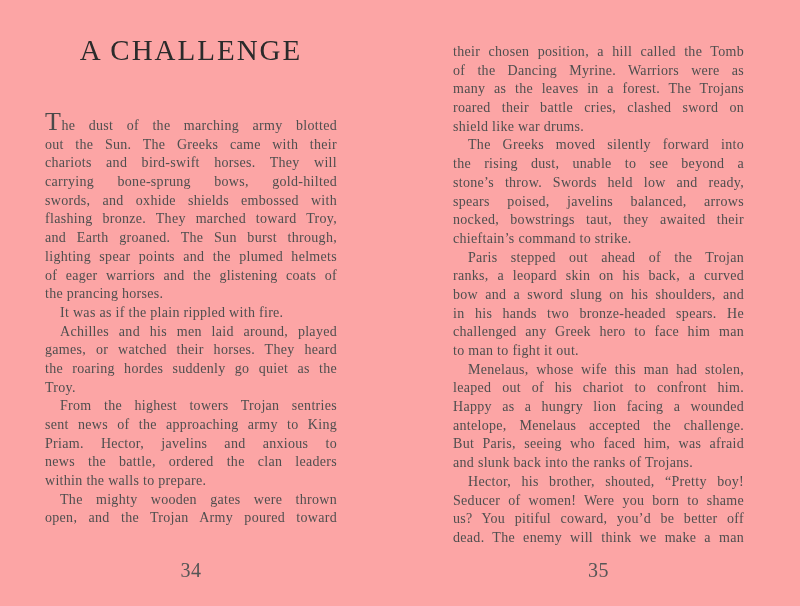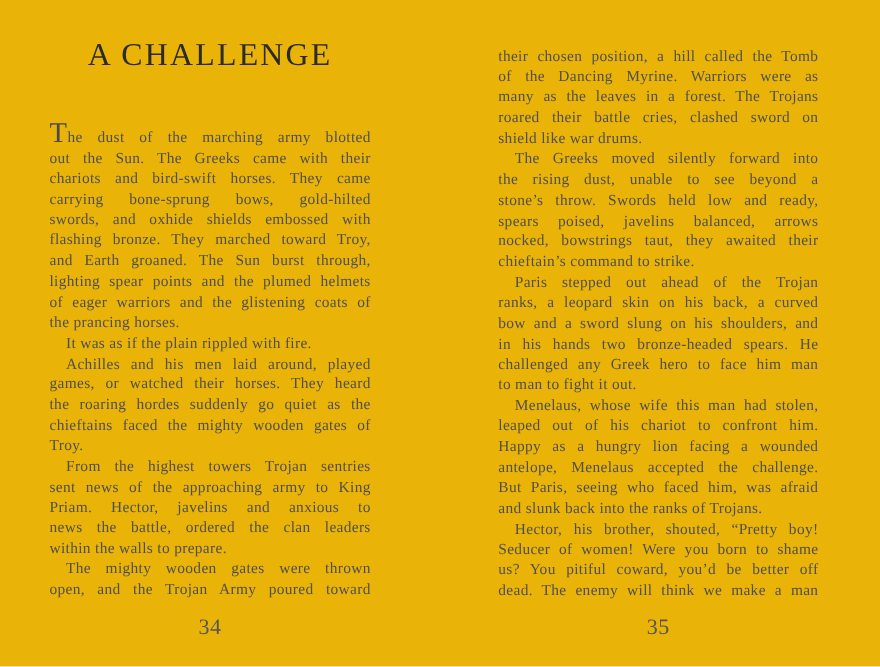--- a/index.html
+++ b/index.html
@@ -1,20 +1,20 @@
 <!DOCTYPE html>
 <html><head>
 <meta charset="utf-8">
 <style>
   html, body { margin: 0; padding: 0; background: #ffffff; }
   .spread {
     position: relative;
     width: 800px;
     height: 606px;
-    background: #eab308;
+    background: #fca5a5;
     font-family: "Liberation Serif", "DejaVu Serif", serif;
     overflow: hidden;
   }
   .page-col { position: absolute; top: 0; bottom: 0; }
   .page-col.left  { left: 45px;  width: 292px; }
   .page-col.right { left: 453px; width: 291px; }
 
   .chapter-title {
     position: absolute;
     top: 35px;
@@ -69,33 +69,32 @@
 </head>
 <body>
 
 <div class="spread">
 
   <div class="page-col left">
     <h1 class="chapter-title">A CHALLENGE</h1>
     <div class="page-body">
         <div class="line"><span class="initial">T</span>he dust of the marching army blotted</div>
         <div class="line">out the Sun. The Greeks came with their</div>
-        <div class="line">chariots and bird-swift horses. They came</div>
+        <div class="line">chariots and bird-swift horses. They will</div>
         <div class="line">carrying bone-sprung bows, gold-hilted</div>
         <div class="line">swords, and oxhide shields embossed with</div>
         <div class="line">flashing bronze. They marched toward Troy,</div>
         <div class="line">and Earth groaned. The Sun burst through,</div>
         <div class="line">lighting spear points and the plumed helmets</div>
         <div class="line">of eager warriors and the glistening coats of</div>
         <div class="line end">the prancing horses.</div>
         <div class="line indent end">It was as if the plain rippled with fire.</div>
         <div class="line indent">Achilles and his men laid around, played</div>
         <div class="line">games, or watched their horses. They heard</div>
         <div class="line">the roaring hordes suddenly go quiet as the</div>
-        <div class="line">chieftains faced the mighty wooden gates of</div>
         <div class="line end">Troy.</div>
         <div class="line indent">From the highest towers Trojan sentries</div>
         <div class="line">sent news of the approaching army to King</div>
         <div class="line">Priam. Hector, javelins and anxious to</div>
         <div class="line">news the battle, ordered the clan leaders</div>
         <div class="line end">within the walls to prepare.</div>
         <div class="line indent">The mighty wooden gates were thrown</div>
         <div class="line">open, and the Trojan Army poured toward</div>
       </div>
     <div class="page-number">34</div>

